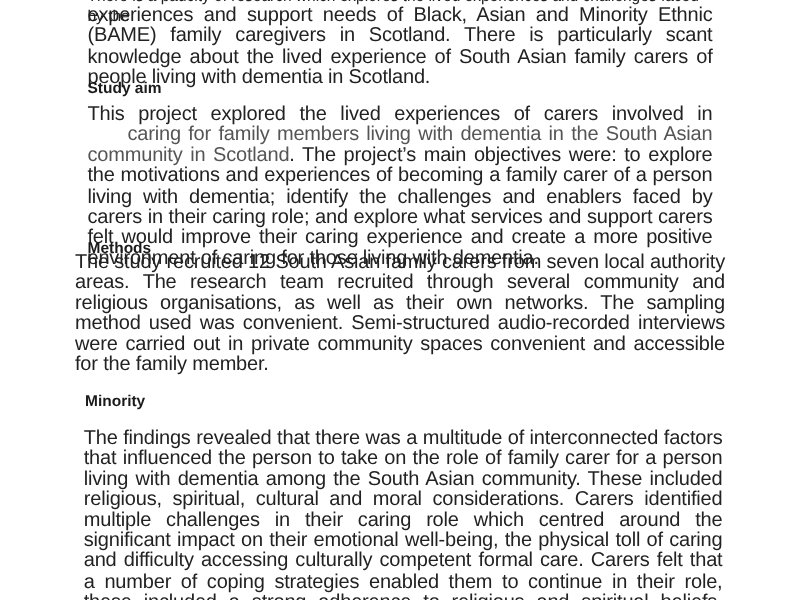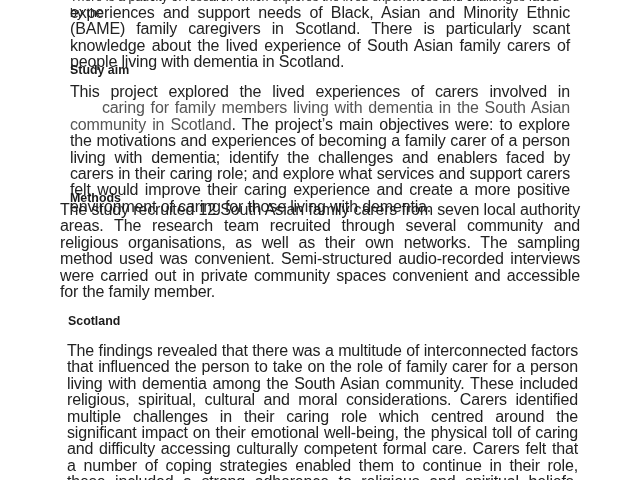--- a/index.html
+++ b/index.html
@@ -70,19 +70,19 @@
   <div class="block" style="left:70px; top:84px; width:500px;">
     <p><span>This project explored the lived experiences of carers involved in </span><span class="soft">caring for family members living with dementia in the South Asian community in Scotland</span><span>. The project’s main objectives were: to explore the motivations and experiences of becoming a family carer of a person living with dementia; identify the challenges and enablers faced by carers in their caring role; and explore what services and support carers felt would improve their caring experience and create a more positive environment of caring for those living with dementia.</span></p>
   </div>
 
   <div class="heading" style="left:70px; top:190px;">Methods</div>
 
   <div class="block" style="left:60px; top:202px; width:520px;">
     <p>The study recruited 12 South Asian family carers from seven local authority areas. The research team recruited through several community and religious organisations, as well as their own networks. The sampling method used was convenient. Semi-structured audio-recorded interviews were carried out in private community spaces convenient and accessible for the family member.</p>
   </div>
 
-  <div class="heading" style="left:68px; top:313px;">Scotland</div>
+  <div class="heading" style="left:68px; top:313px;">Minority</div>
 
   <div class="block" style="left:67px; top:343px; width:511px;">
     <p>The findings revealed that there was a multitude of interconnected factors that influenced the person to take on the role of family carer for a person living with dementia among the South Asian community. These included religious, spiritual, cultural and moral considerations. Carers identified multiple challenges in their caring role which centred around the significant impact on their emotional well-being, the physical toll of caring and difficulty accessing culturally competent formal care. Carers felt that a number of coping strategies enabled them to continue in their role, these included a strong adherence to religious and spiritual beliefs, attachment to cultural values, as well as adopting and adapting the approaches to care. Carers felt that carer training and education, emotional support and better access to culturally sensitive support and</p>
   </div>
 
 </div>
 
 </body></html>

